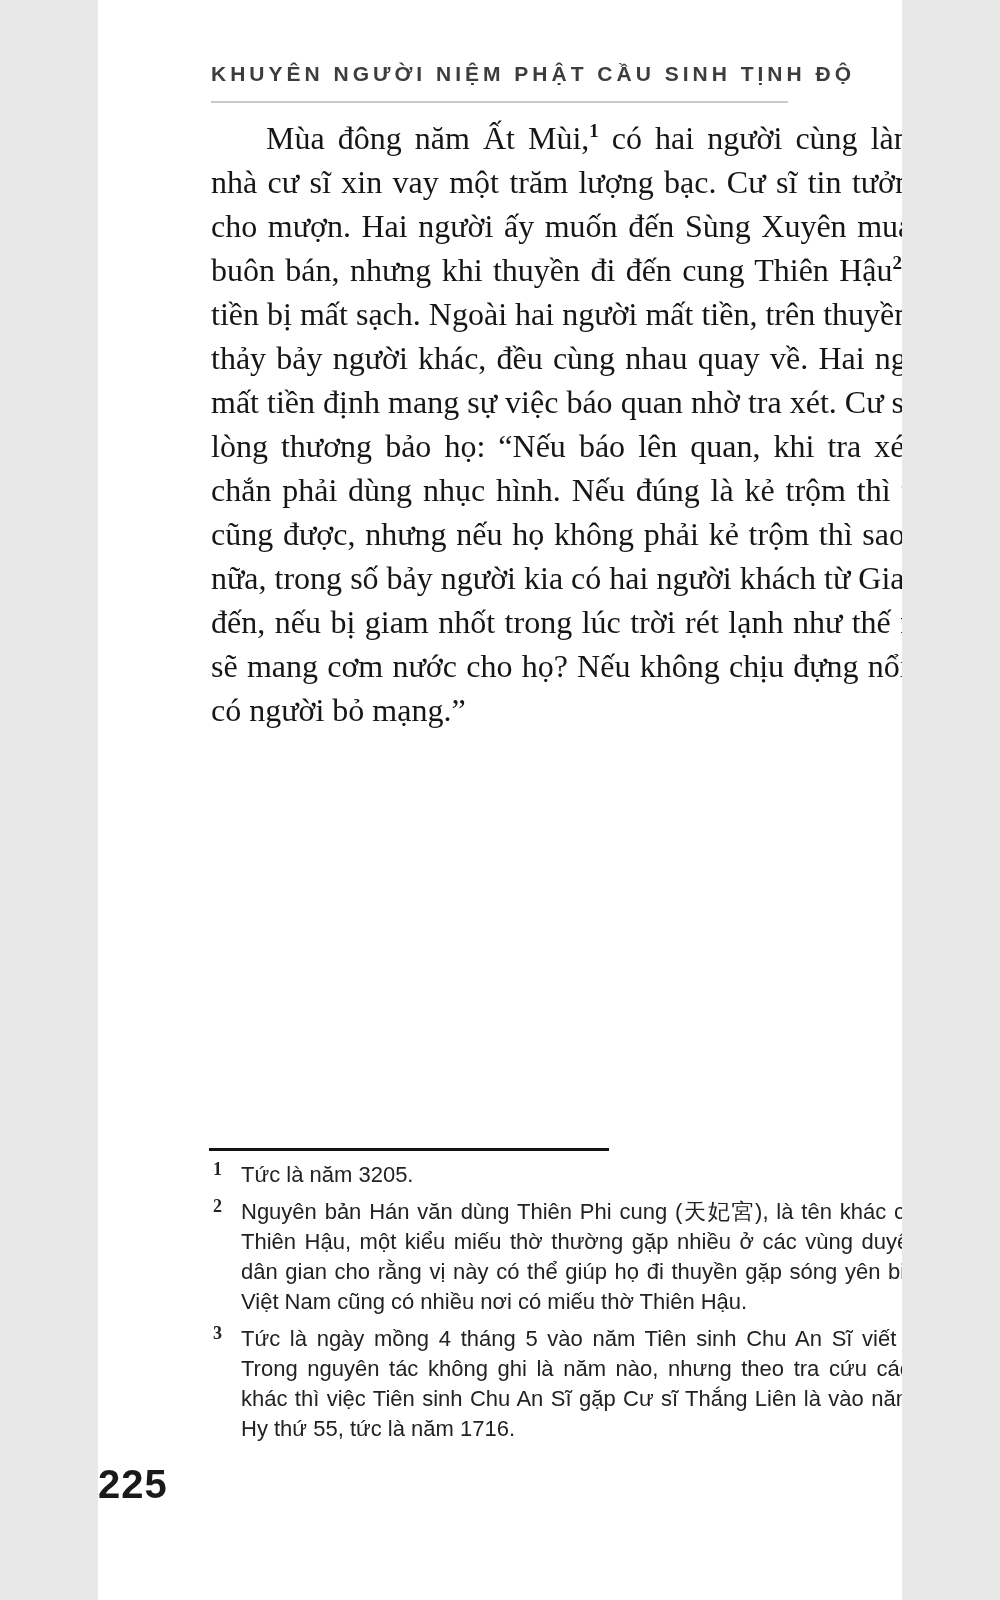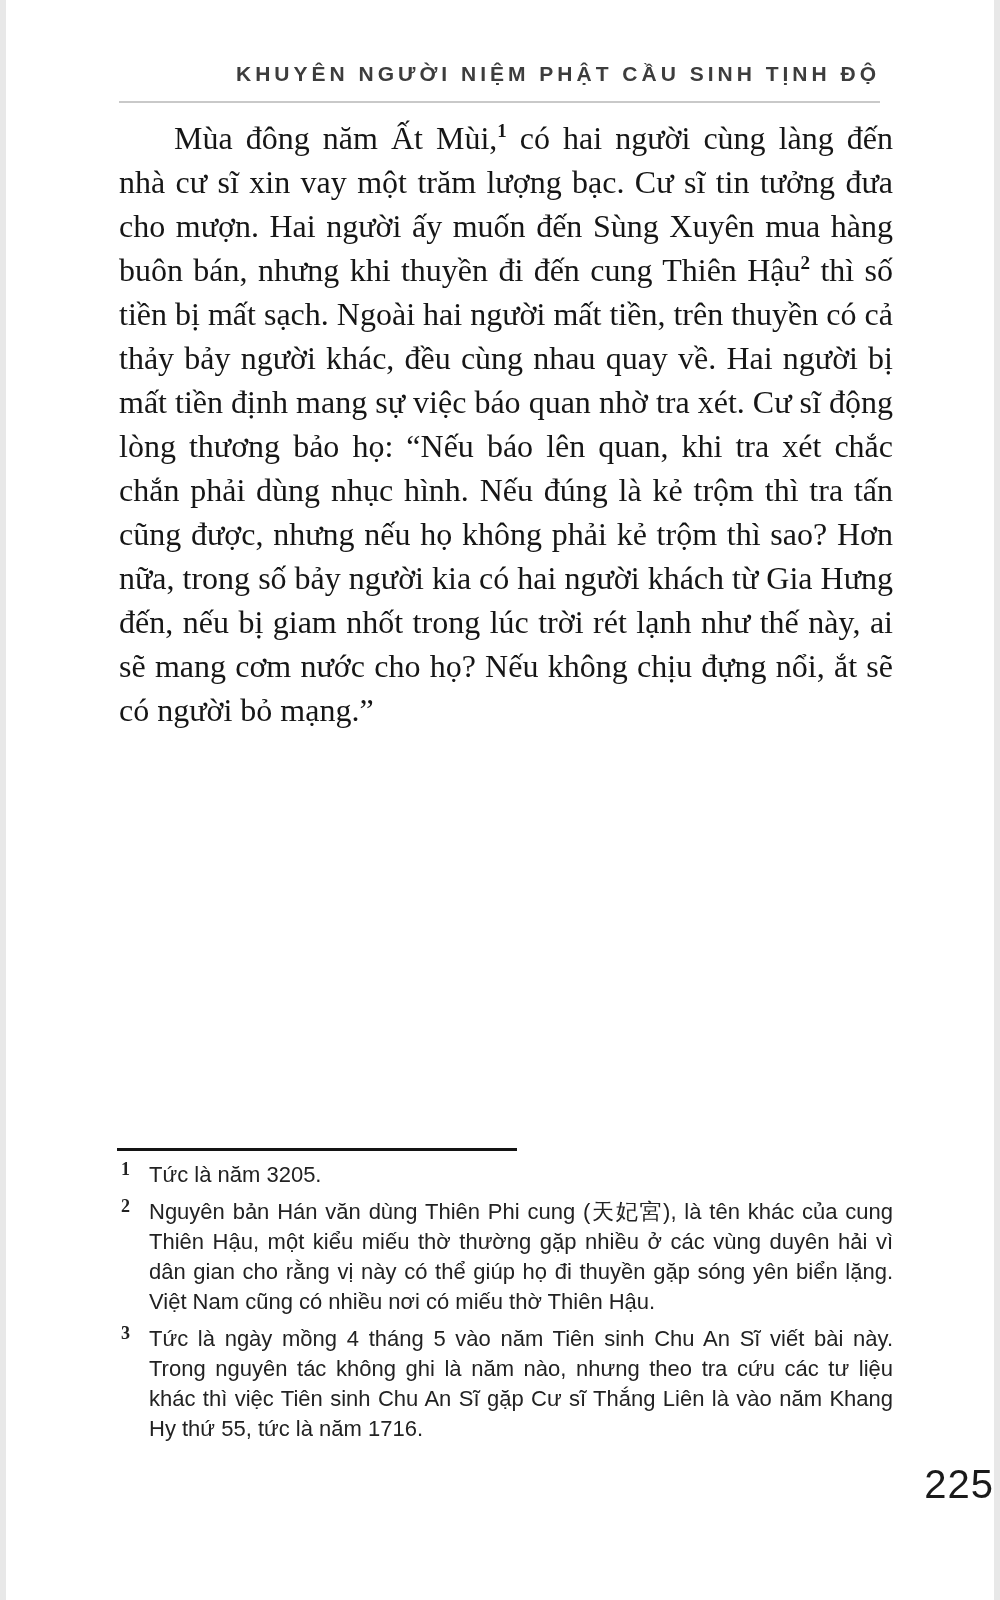--- a/index.html
+++ b/index.html
@@ -1,18 +1,18 @@
 <!DOCTYPE html>
 <html><head>
 <meta charset="utf-8">
 <style>
   html, body { margin: 0; padding: 0; background: #e8e8e8; }
   .page {
     position: relative;
-    width: 988px;
+    width: 804px;
     height: 1600px;
     margin: 0 auto;
     background: #ffffff;
     font-family: "Liberation Serif", serif;
     color: #181818;
     overflow: hidden;
     box-sizing: border-box;
   }
   .running-head {
     position: absolute;
@@ -86,23 +86,23 @@
     top: -6px;
     font-weight: bold;
     font-size: 18px;
     font-family: "Liberation Serif", serif;
   }
   .page-number {
     position: absolute;
     top: 1462px;
     left: 0;
     right: 0;
-    text-align: right;
+    text-align: left;
     font-family: "Liberation Sans", sans-serif;
-    font-weight: normal;
+    font-weight: bold;
     font-size: 40px;
     letter-spacing: 1px;
     color: #1a1a1a;
   }
 </style>
 </head>
 <body>
 
 <div class="page">
 

